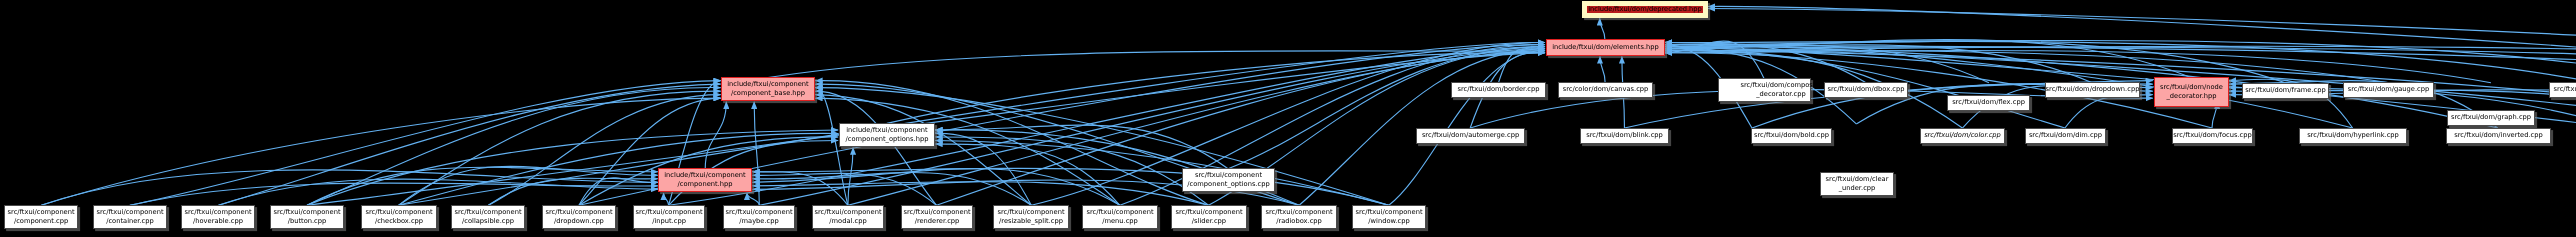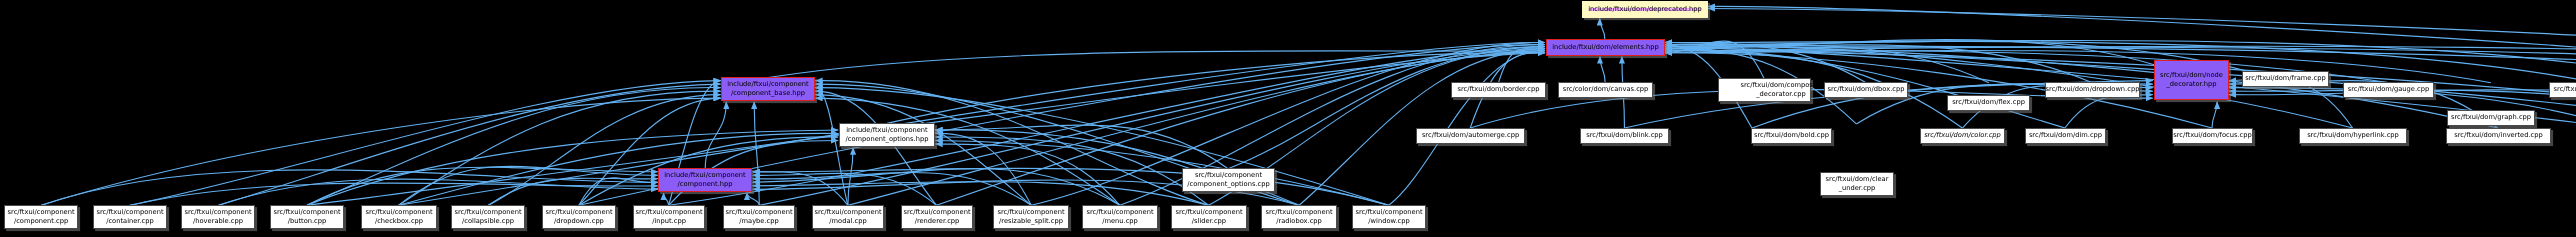--- a/index.html
+++ b/index.html
@@ -10,22 +10,22 @@
   svg.edges { position:absolute; left:0; top:0; width:3251px; height:238px; }
   .node {
     position:absolute; box-sizing:border-box;
     background:#ffffff; border:0.5px solid #4a4a4a;
     box-shadow:2.1px 2.1px 0 rgba(125,125,125,0.55);
     color:#000; font-size:6.7px; line-height:1.32;
     display:flex; align-items:center; justify-content:center;
     text-align:center; white-space:pre-line; padding:0.5px 2.1px;
     cursor:pointer;
   }
-  .node.red  { background:#8b5cf6; border:1px solid #e02020; }
-  .node.root { background:#f0abfc; border:7px solid #fef9c3; }
+  .node.red  { background:#fca5a5; border:1px solid #e02020; }
+  .node.root { background:#b91c1c; border:5px solid #fef9c3; }
 </style>
 </head>
 <body>
 
 <div class="stage">
   <svg class="edges" xmlns="http://www.w3.org/2000/svg" viewBox="0 0 6311 461" width="3251" height="238">
     <defs>
       <marker id="arrow" markerUnits="userSpaceOnUse" markerWidth="16" markerHeight="12" refX="14" refY="6" orient="auto">
         <path d="M0,0 L15,6 L0,12 Z" fill="#63b1f1"></path>
       </marker>
@@ -133,30 +133,30 @@
       <path d="M2696,398 C2786.9,328 2862.7,93 2999,98" fill="none" stroke="#63b1f1" stroke-width="2.2" marker-end="url(#arrow)"></path>
     </svg>
 <div class="node root" style="left: 1582px; top: 1px; width: 126px; height: 16.5px;">include/ftxui/dom/deprecated.hpp</div>
     <div class="node red" style="left: 1546px; top: 39px; width: 119px; height: 16.5px;">include/ftxui/dom/elements.hpp</div>
     <div class="node red" style="left: 721px; top: 77px; width: 94px; height: 24px;">include/ftxui/component
 /component_base.hpp</div>
     <div class="node" style="left: 839px; top: 123px; width: 96px; height: 24px;">include/ftxui/component
 /component_options.hpp</div>
     <div class="node red" style="left: 658px; top: 168px; width: 94px; height: 24px;">include/ftxui/component
 /component.hpp</div>
-    <div class="node red" style="left: 2154px; top: 60px; width: 75px; height: 40px;">src/ftxui/dom/node
+    <div class="node red" style="left: 2154px; top: 77px; width: 75px; height: 30px;">src/ftxui/dom/node
 _decorator.hpp</div>
     <div class="node" style="left: 1451px; top: 82px; width: 95px; height: 15.5px;">src/ftxui/dom/border.cpp</div>
     <div class="node" style="left: 1558px; top: 82px; width: 95px; height: 15.5px;">src/color/dom/canvas.cpp</div>
     <div class="node" style="left: 1718px; top: 78px; width: 93px; height: 24px; padding-left: 35px;">src/ftxui/dom/composite
 _decorator.cpp</div>
     <div class="node" style="left: 1824px; top: 82px; width: 84px; height: 15.5px; text-align: center;">src/ftxui/dom/dbox.cpp</div>
     <div class="node" style="left: 1947px; top: 95px; width: 83px; height: 15.5px;">src/ftxui/dom/flex.cpp</div>
     <div class="node" style="left: 2045px; top: 82px; width: 95px; height: 15.5px;">src/ftxui/dom/dropdown.cpp</div>
-    <div class="node" style="left: 2242px; top: 71px; width: 87px; height: 15.5px;">src/ftxui/dom/frame.cpp</div>
+    <div class="node" style="left: 2242px; top: 83px; width: 87px; height: 15.5px;">src/ftxui/dom/frame.cpp</div>
     <div class="node" style="left: 2343px; top: 82px; width: 91px; height: 15.5px;">src/ftxui/dom/gauge.cpp</div>
     <div class="node" style="left: 2447px; top: 82px; width: 88px; height: 15.5px; margin-top: 28px;">src/ftxui/dom/graph.cpp</div>
     <div class="node" style="left: 2549px; top: 82px; width: 95px; height: 15.5px;">src/ftxui/dom/gridbox.cpp</div>
     <div class="node" style="left: 1416px; top: 128px; width: 109px; height: 15.5px;">src/ftxui/dom/automerge.cpp</div>
     <div class="node" style="left: 1580px; top: 128px; width: 89px; height: 15.5px;">src/ftxui/dom/blink.cpp</div>
     <div class="node" style="left: 1711px; top: 128px; width: 81px; height: 15.5px; margin-left: 40px;">src/ftxui/dom/bold.cpp</div>
     <div class="node" style="left: 1820px; top: 124px; width: 74px; height: 24px; margin-top: 48px;">src/ftxui/dom/clear
 _under.cpp</div>
     <div class="node" style="left: 1920px; top: 128px; width: 85px; height: 15.5px; font-style: italic;">src/ftxui/dom/color.cpp</div>
     <div class="node" style="left: 2025px; top: 128px; width: 81px; height: 15.5px;">src/ftxui/dom/dim.cpp</div>

